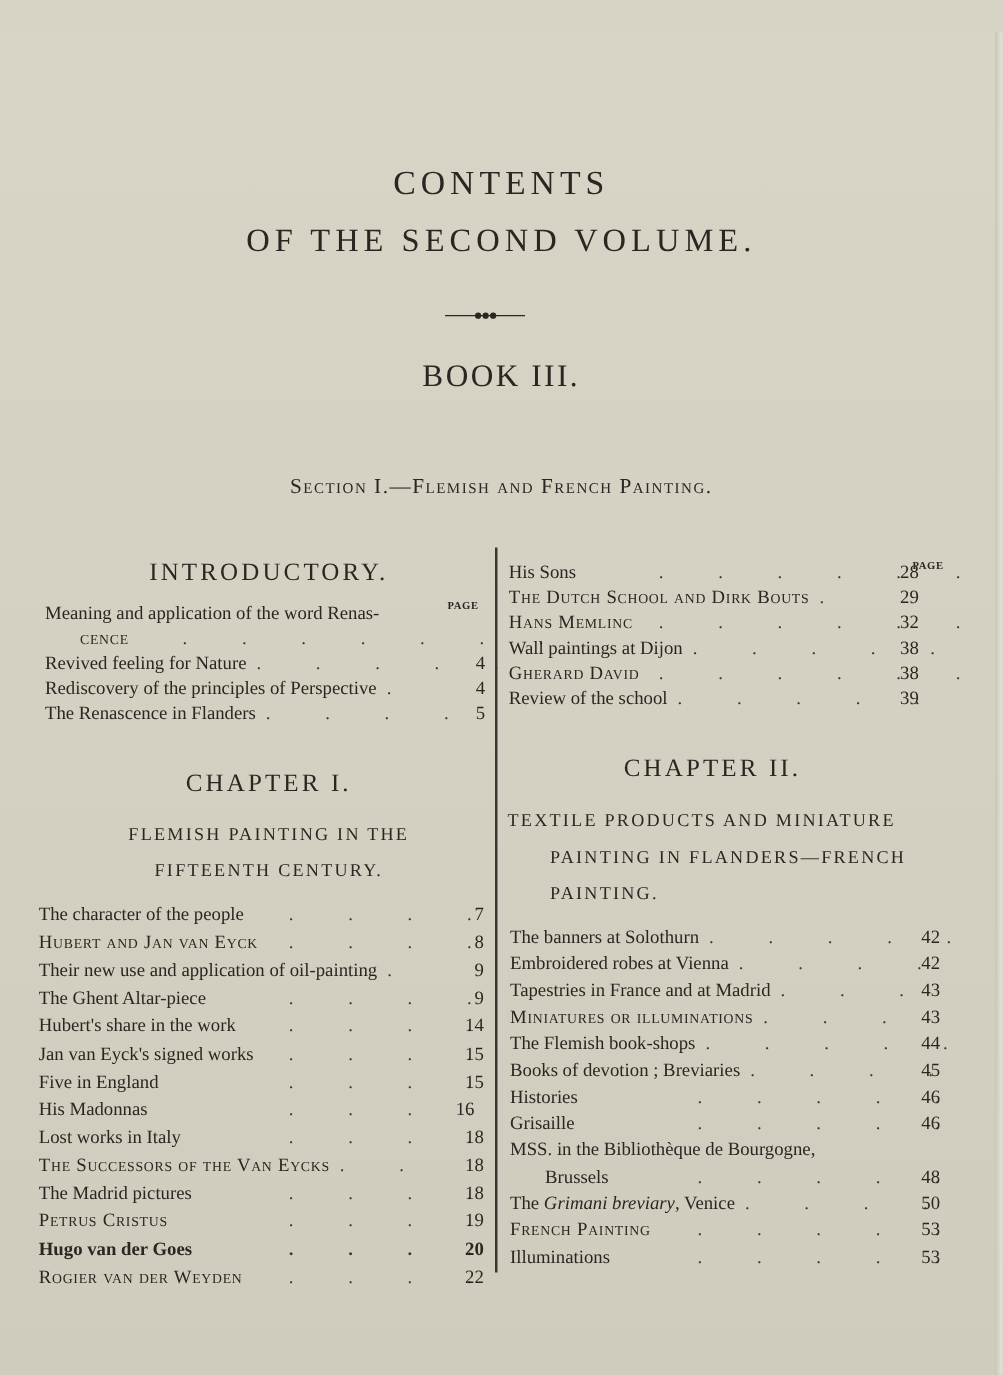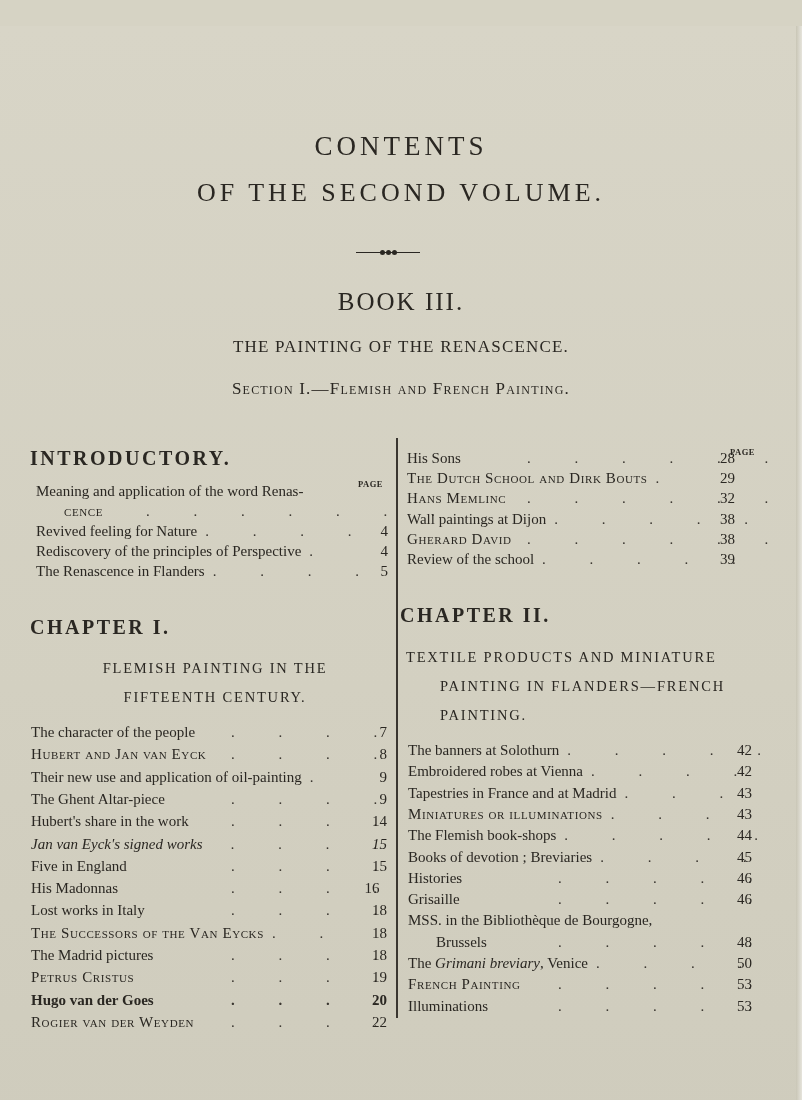--- a/index.html
+++ b/index.html
@@ -28,21 +28,21 @@
   .title2 { top:152px; font-size:26px; letter-spacing:4px; }
   .ornament { position:absolute; left:356px; top:224px; width:64px; height:6px; }
   .ornament .line { position:absolute; left:0; top:2px; width:64px; height:1px; background:#2a2722; }
   .ornament .dot { position:absolute; top:0; width:5px; height:5px; border-radius:50%; background:#2a2722; }
   .book { top:262px; font-size:25px; letter-spacing:2px; }
   .subtitle { top:311px; font-size:17px; letter-spacing:1.2px; font-variant:small-caps; }
   .section { top:353px; font-size:17px; letter-spacing:1.2px; font-variant:small-caps; }
 
   .col-divider { position:absolute; left:396px; top:412px; width:1.5px; height:580px; background:#3a3630; }
 
-  .head { position:absolute; font-size:20px; letter-spacing:2.5px; text-align:left;font-weight:bold; }
+  .head { position:absolute; font-size:20px; letter-spacing:2.5px; text-align:center; }
   .subhead { position:absolute; font-size:14.5px; letter-spacing:1.8px; text-align:center; line-height:29px; }
   .page-label { position:absolute; font-size:8.5px; letter-spacing:0.5px; font-weight:bold; }
 
   .entry { position:absolute; font-size:15px; white-space:nowrap; }
   .entry .t { position:absolute; left:0; top:0; }
   .entry .t.sc { font-variant:small-caps; letter-spacing:0.6px; }
   .entry .t.indent { left:28px; }
   .entry .dots { position:absolute; top:0; letter-spacing:20px; color:#3a3630; }
   .entry .pg { position:absolute; top:0; text-align:right; width:30px; }
   .italic { font-style:italic; }
@@ -57,21 +57,20 @@
   <div class="center title1">CONTENTS</div>
   <div class="center title2">OF THE SECOND VOLUME.</div>
   <div class="ornament">
     <div class="line"></div>
     <div class="dot" style="left:24px"></div>
     <div class="dot" style="left:30px"></div>
     <div class="dot" style="left:36px"></div>
   </div>
 
   <div class="center book">BOOK III.</div>
-  <div class="center subtitle">THE PAINTING OF THE RENASCENCE.</div>
   <div class="center section">Section I.—Flemish and French Painting.</div>
 
   <div class="col-divider"></div>
 
   <div class="head" style="left:30px;width:370px;top:421px;">INTRODUCTORY.</div>
   <div class="page-label" style="left:358px;top:453px;">PAGE</div>
 
   <div id="intro-list">
       <div class="entry" style="left: 36px; top: 457px; width: 350px; height: 40px;">
         <span class="t">Meaning and application of the word Renas-</span>
@@ -119,21 +118,21 @@
       <div class="entry" style="left: 31px; top: 764.9px; width: 360px; height: 22.3px;">
         <span class="t">The Ghent Altar-piece</span>
         <span class="dots" style="left: 200px;">. . . .</span>
         <span class="pg" style="left: 326px;">9</span>
       </div>
       <div class="entry" style="left: 31px; top: 787.2px; width: 360px; height: 22.3px;">
         <span class="t">Hubert's share in the work</span>
         <span class="dots" style="left: 200px;">. . . .</span>
         <span class="pg" style="left: 326px;">14</span>
       </div>
-      <div class="entry" style="left: 31px; top: 809.5px; width: 360px; height: 22.3px; font-style: italic;">
+      <div class="entry" style="left: 31px; top: 809.5px; width: 360px; height: 22.3px;">
         <span class="t">Jan van Eyck's signed works</span>
         <span class="dots" style="left: 200px;">. . . .</span>
         <span class="pg" style="left: 326px;">15</span>
       </div>
       <div class="entry" style="left: 31px; top: 831.8px; width: 360px; height: 22.3px;">
         <span class="t">Five in England</span>
         <span class="dots" style="left: 200px;">. . . .</span>
         <span class="pg" style="left: 326px;">15</span>
       </div>
       <div class="entry" style="left: 31px; top: 854.1px; width: 360px; height: 22.3px;">

